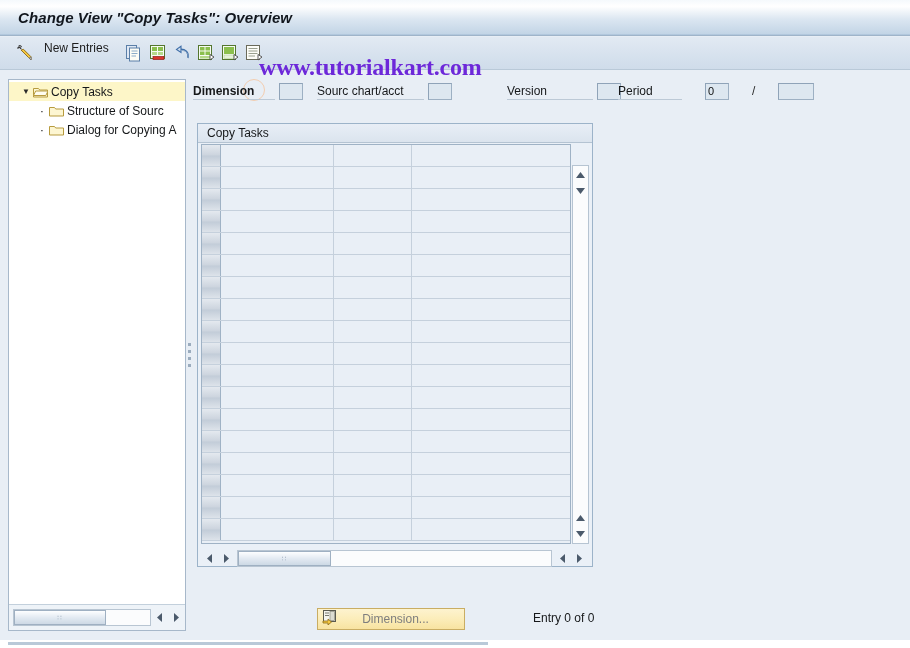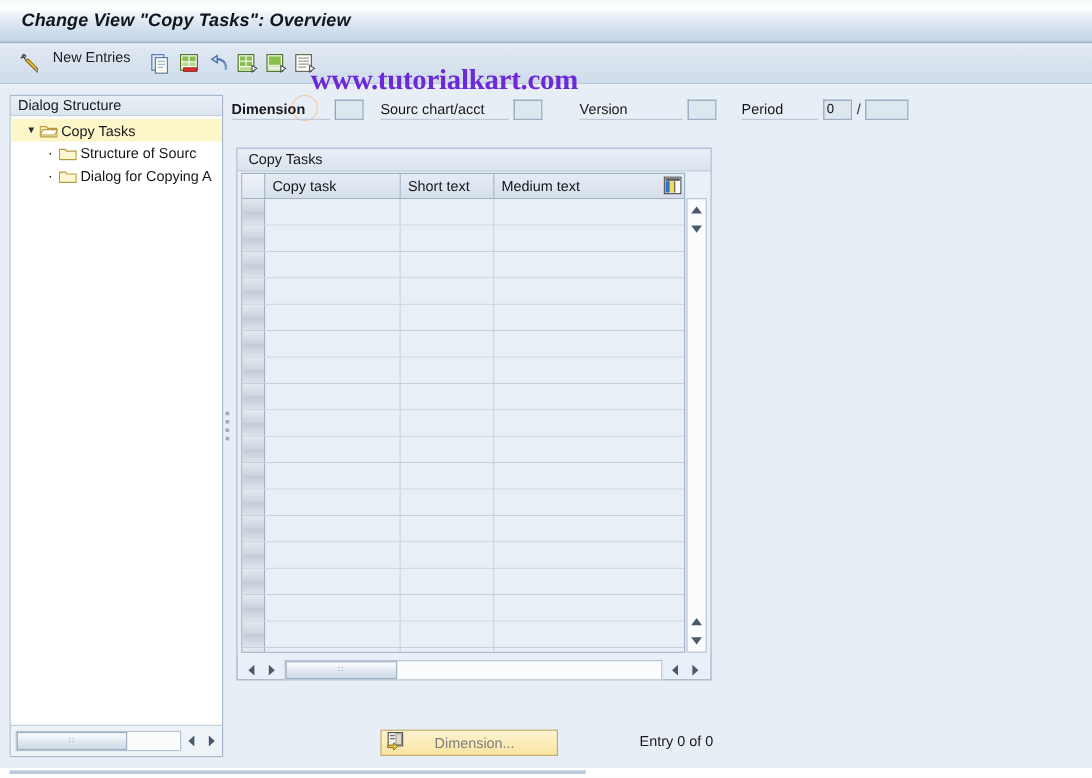--- a/index.html
+++ b/index.html
@@ -331,21 +331,20 @@
         </svg>
       </span>
     </div>
 
     <div class="wm-ring"></div>
   </div>
 
   <div class="watermark">www.tutorialkart.com</div>
 
   <div class="leftpanel">
-    <div class="lp-header">Dialog Structure</div>
 
     <div class="tree">
 
       <div class="tree-row selected" style="padding-left:10px;">
         <span class="tw">▼</span>
         <span class="folder-icon">
           <svg width="15" height="12" viewBox="0 0 15 12">
             <path d="M0.5 2.5 h5 l1.2 1.5 h7.8 v7 h-14 z" fill="#fdf6d2" stroke="#b79b3e" stroke-width="1"></path>
             <path d="M0.5 9.5 l2.2-4.5 h12.3 l-2.2 4.5 z" fill="#fffdf0" stroke="#b79b3e" stroke-width="1"></path>
           </svg>
@@ -407,56 +406,38 @@
       <span class="field-label" style="width:82px;">Dimension</span>
       <span class="field-input" style="width:24px; margin-left:4px;"></span>
     </div>
 
     <div class="field" style="left:124px;">
       <span class="field-label" style="width:107px;">Sourc chart/acct</span>
       <span class="field-input" style="width:24px; margin-left:4px;"></span>
     </div>
 
     <div class="field" style="left:290px;">
-      <span class="field-label" style="width:86px;">Version</span>
+      <span class="field-label" style="width:86px;margin-left:24px;">Version</span>
       <span class="field-input" style="width:24px; margin-left:4px;"></span>
     </div>
 
-    <div class="field" style="left:425px;">
+    <div class="field" style="left:425px;gap:19px;">
       <span class="field-label" style="width:64px;">Period</span>
       <span class="field-input" style="width:24px; margin-left:4px;">0</span>
       <span class="slash">/</span>
       <span class="field-input" style="width:36px;"></span>
     </div>
   </div>
 
   <div class="tablepanel">
     <div class="tp-title">Copy Tasks</div>
 
     <div class="grid-wrap">
       <div class="grid">
 
-        <div class="grid-head">
-          <div class="gh-cell gh-sel"></div>
-          <div class="gh-cell gh-c1">Copy task</div>
-          <div class="gh-cell gh-c2">Short text</div>
-          <div class="gh-cell gh-c3">
-            <span>Medium text</span>
-            <span class="cfg-icon">
-              <svg width="15" height="15" viewBox="0 0 15 15">
-                <rect x="0.5" y="0.5" width="14" height="14" fill="#ffffff" stroke="#3a3a3a" stroke-width="1"></rect>
-                <rect x="1.5" y="1.5" width="12" height="2.2" fill="#5a5a5a"></rect>
-                <rect x="1.5" y="4" width="3.6" height="9.5" fill="#2f6fd0"></rect>
-                <rect x="5.4" y="4" width="3.6" height="9.5" fill="#f6dc4a"></rect>
-                <rect x="9.3" y="4" width="4.2" height="9.5" fill="#ffffff"></rect>
-                <line x1="9.3" y1="4" x2="9.3" y2="13.5" stroke="#3a3a3a" stroke-width="0.8"></line>
-              </svg>
-            </span>
-          </div>
-        </div>
 
         <div class="grid-body">
           <div class="grow">
               <div class="g-sel"></div>
               <div class="g-c1"></div>
               <div class="g-c2"></div>
               <div class="g-c3"></div>
             </div>
           <div class="grow">
               <div class="g-sel"></div>

